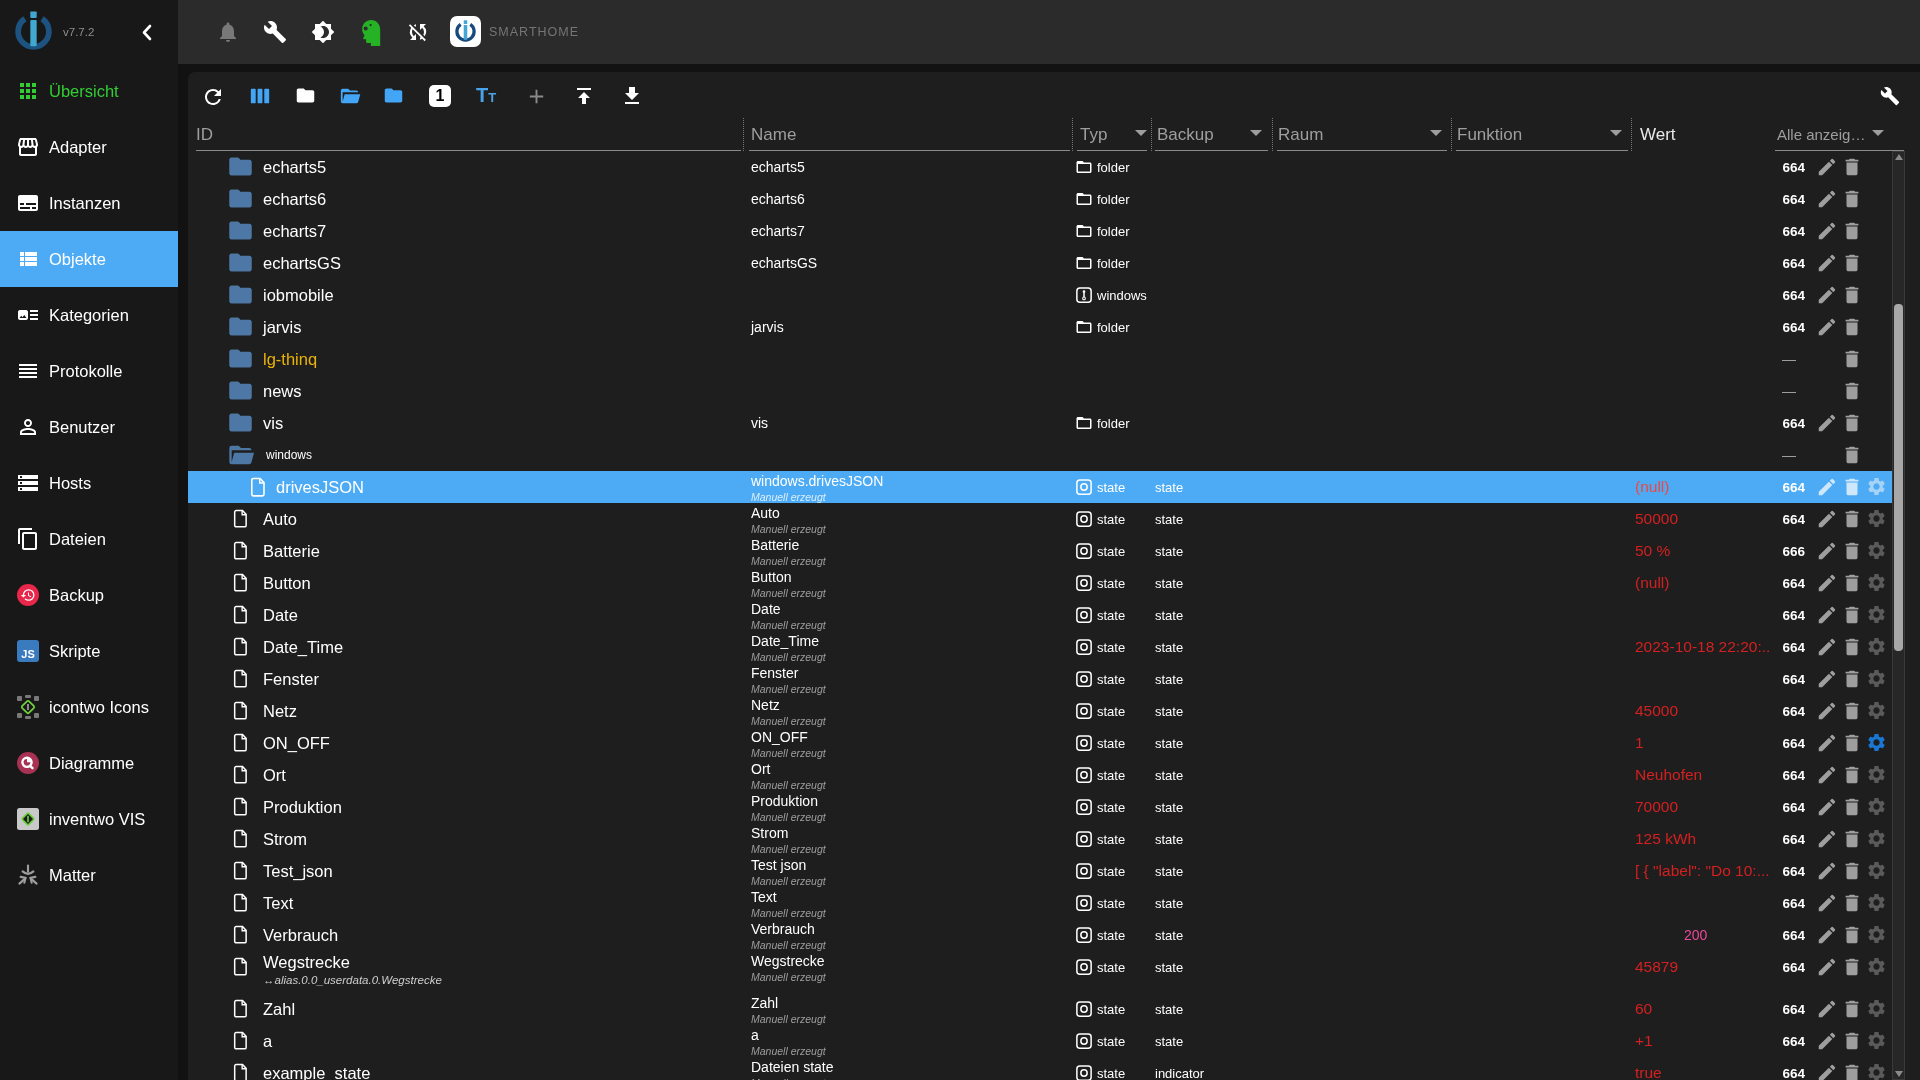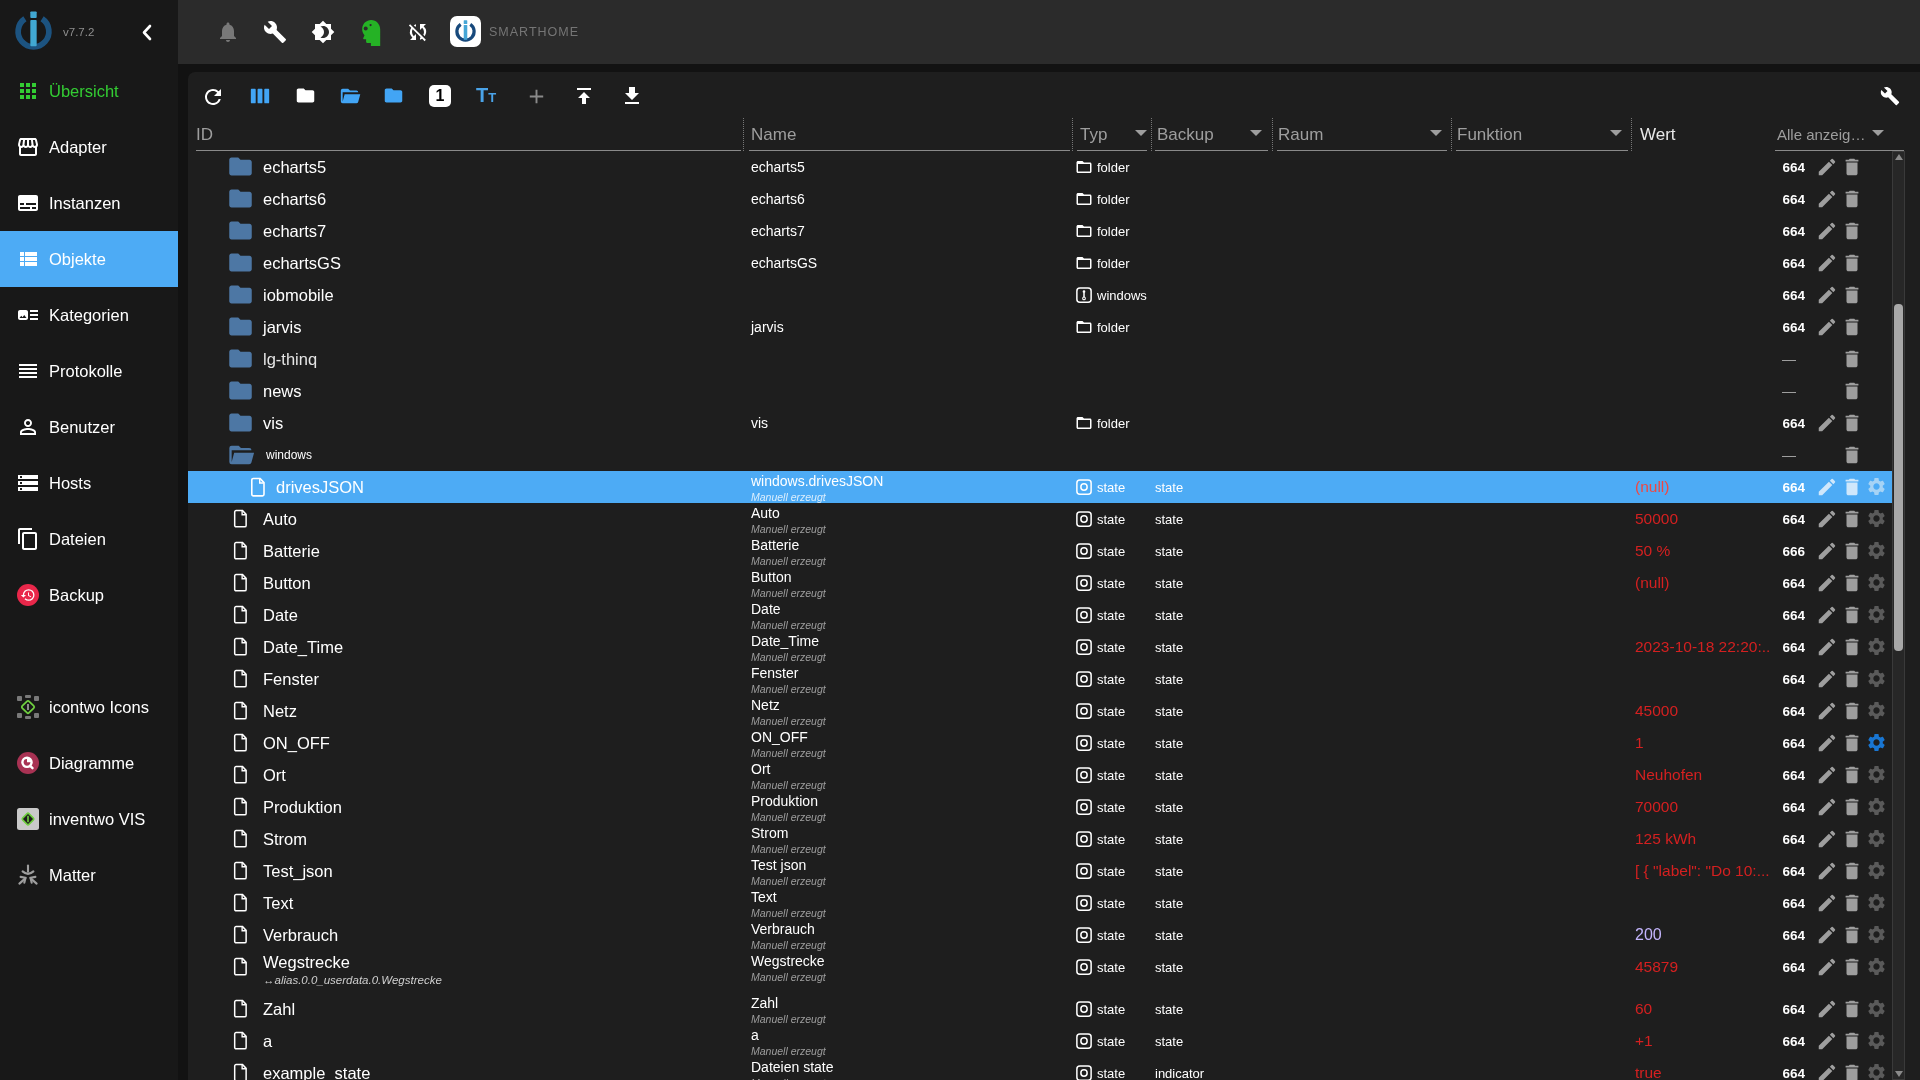--- a/index.html
+++ b/index.html
@@ -133,20 +133,29 @@
 <div style="position:absolute;left:0;top:567px;width:178px;height:56px;">
       <div style="position:absolute;left:16px;top:16px">
         <svg width="24" height="24" viewBox="0 0 24 24" style="display:block">
           <circle cx="12" cy="12" r="11" fill="#e9274a"></circle>
           <g transform="translate(4.2,4.2) scale(0.65)">
             <path fill="#fff" d="M13 3a9 9 0 0 0-9 9H1l3.89 3.89.07.14L9 12H6c0-3.87 3.13-7 7-7s7 3.13 7 7-3.13 7-7 7c-1.93 0-3.68-.79-4.94-2.06l-1.42 1.42A8.954 8.954 0 0 0 13 21a9 9 0 0 0 0-18zm-1 5v5l4.28 2.54.72-1.21-3.5-2.08V8H12z"></path>
           </g>
         </svg>
       </div>
       <div style="position:absolute;left:49px;top:0;height:56px;display:flex;align-items:center;font-size:16.5px;color:#fff;white-space:nowrap">Backup</div>
+    </div>
+<div style="position:absolute;left:0;top:623px;width:178px;height:56px;">
+      <div style="position:absolute;left:16px;top:16px">
+        <svg width="24" height="24" viewBox="0 0 24 24" style="display:block">
+          <rect x="1" y="1" width="22" height="22" rx="3" fill="#3a7abf"></rect>
+          <text x="12" y="19" font-family="Liberation Sans,sans-serif" font-size="11" font-weight="bold" fill="#fff" text-anchor="middle">JS</text>
+        </svg>
+      </div>
+      <div style="position:absolute;left:49px;top:0;height:56px;display:flex;align-items:center;font-size:16.5px;color:#fff;white-space:nowrap">Skripte</div>
     </div>
 <div style="position:absolute;left:0;top:679px;width:178px;height:56px;">
       <div style="position:absolute;left:16px;top:16px">
         <svg width="24" height="24" viewBox="0 0 24 24" style="display:block">
           <g fill="#8a8a8a" opacity="0.85">
             <rect x="1" y="1" width="5" height="5" rx="1"></rect>
             <rect x="18" y="1" width="5" height="5" rx="1"></rect>
             <rect x="1" y="18" width="5" height="5" rx="1"></rect>
             <rect x="18" y="18" width="5" height="5" rx="1"></rect>
             <rect x="9" y="0" width="6" height="3" rx="1"></rect>
@@ -428,21 +437,21 @@
             <path fill="#9e9e9e" d="M6 19c0 1.1.9 2 2 2h8c1.1 0 2-.9 2-2V7H6v12zM19 4h-3.5l-1-1h-5l-1 1H5v2h14V4z"></path>
           </svg>
         </div>
       </div>
 <div class="row" style="top:192px;height:32px;">
         <div style="position:absolute;left:39px;top:2px">
           <svg width="27" height="27" viewBox="0 0 24 24" style="display:block">
             <path fill="#4d77a4" d="M10 4H4c-1.1 0-2 .9-2 2v12c0 1.1.9 2 2 2h16c1.1 0 2-.9 2-2V8c0-1.1-.9-2-2-2h-8l-2-2z"></path>
           </svg>
         </div>
-        <div style="position:absolute;left:75px;top:0;height:32px;display:flex;align-items:center;font-size:16.5px;color:#e5e5e5">lg-thinq</div>
+        <div style="position:absolute;left:75px;top:0;height:32px;display:flex;align-items:center;font-size:16.5px;color:#eab308">lg-thinq</div>
         <div style="position:absolute;left:1594px;top:0;height:32px;display:flex;align-items:center;font-size:14px;color:#9e9e9e">—</div>
         <div class="ai" style="left:1653px">
           <svg width="22" height="22" viewBox="0 0 24 24" style="display:block">
             <path fill="#9e9e9e" d="M6 19c0 1.1.9 2 2 2h8c1.1 0 2-.9 2-2V7H6v12zM19 4h-3.5l-1-1h-5l-1 1H5v2h14V4z"></path>
           </svg>
         </div>
       </div>
 <div class="row" style="top:224px;height:32px;">
         <div style="position:absolute;left:39px;top:2px">
           <svg width="27" height="27" viewBox="0 0 24 24" style="display:block">
@@ -1009,21 +1018,21 @@
         <div style="position:absolute;left:563px;top:3px;font-size:14px;color:#fff;line-height:15px">Verbrauch</div>
         <div style="position:absolute;left:563px;top:21px;font-size:10.5px;font-style:italic;color:#9e9e9e;line-height:11px">Manuell erzeugt</div>
         <div style="position:absolute;left:887px;top:7px">
           <svg width="18" height="18" viewBox="0 0 24 24" style="display:block">
             <rect x="2.5" y="2.5" width="19" height="19" rx="4" fill="none" stroke="#fff" stroke-width="2"></rect>
             <circle cx="12" cy="12" r="4.2" fill="none" stroke="#fff" stroke-width="2"></circle>
           </svg>
         </div>
         <div style="position:absolute;left:909px;top:0;height:32px;display:flex;align-items:center;font-size:13px;color:#fff">state</div>
         <div style="position:absolute;left:967px;top:0;height:32px;display:flex;align-items:center;font-size:13px;color:#fff">state</div>
-        <div style="position:absolute;left:1447px;top:0;height:32px;width:134px;overflow:hidden;display:flex;align-items:center;font-size:16px;color:#c4b5fd;white-space:nowrap">200</div>
+        <div style="position:absolute;left:1496px;top:0;height:32px;width:134px;overflow:hidden;display:flex;align-items:center;font-size:14px;color:#ec4899;white-space:nowrap">200</div>
         <div style="position:absolute;left:1560px;width:57px;top:0;height:32px;display:flex;align-items:center;justify-content:flex-end;font-size:13.5px;font-weight:700;color:#fff">664</div>
         <div class="ai" style="left:1628px">
           <svg width="22" height="22" viewBox="0 0 24 24" style="display:block">
             <path fill="#9e9e9e" d="M3 17.25V21h3.75L17.81 9.94l-3.75-3.75L3 17.25zM20.71 7.04c.39-.39.39-1.02 0-1.41l-2.34-2.34a.9959.9959 0 0 0-1.41 0l-1.83 1.83 3.75 3.75 1.83-1.83z"></path>
           </svg>
         </div>
         <div class="ai" style="left:1653px">
           <svg width="22" height="22" viewBox="0 0 24 24" style="display:block">
             <path fill="#9e9e9e" d="M6 19c0 1.1.9 2 2 2h8c1.1 0 2-.9 2-2V7H6v12zM19 4h-3.5l-1-1h-5l-1 1H5v2h14V4z"></path>
           </svg>

